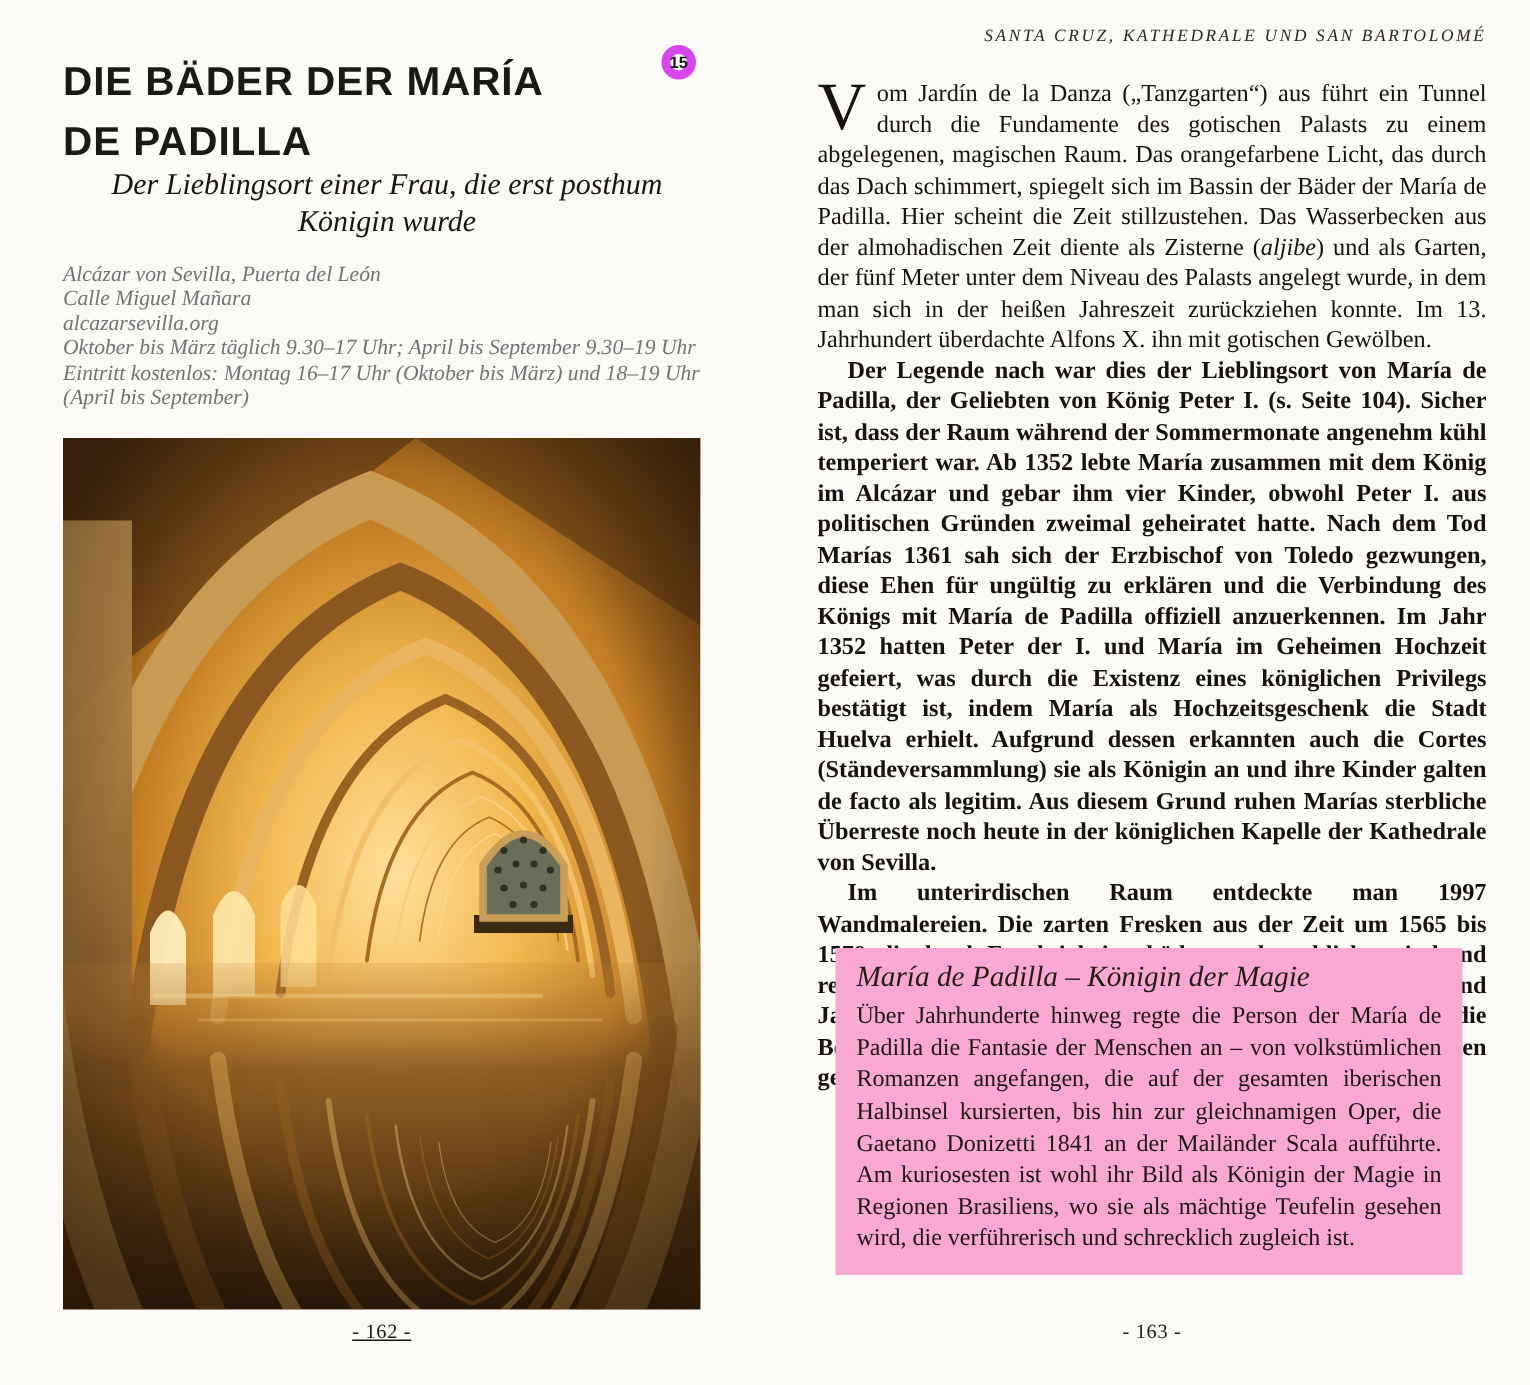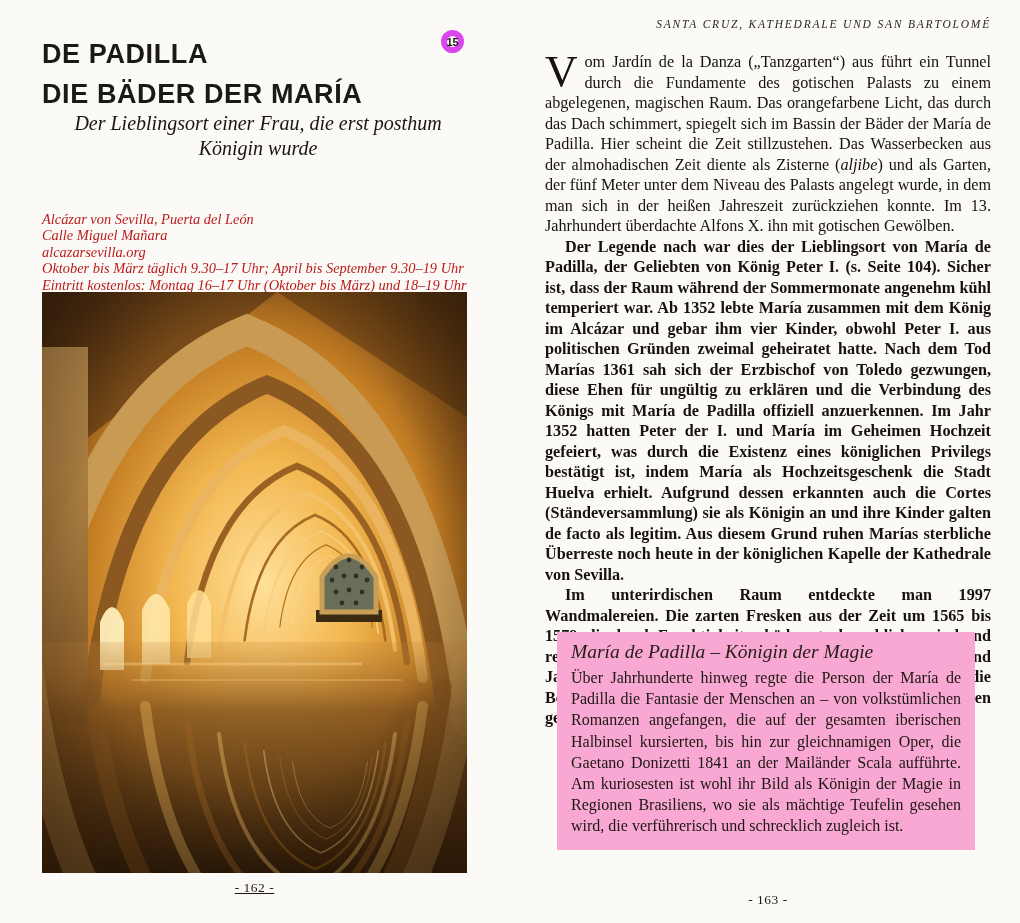--- a/index.html
+++ b/index.html
@@ -23,32 +23,32 @@
     display:flex;justify-content:center;
     font-family:"Liberation Sans", sans-serif;font-size:11px;font-weight:700;
     color:#1b1916;
   }
   .subtitle{
     position:absolute;left:42px;top:111px;width:432px;
     font-style:italic;font-size:20px;line-height:25px;color:#181512;text-align:center;
   }
   .info{
     position:absolute;left:42px;top:175px;width:448px;
-    font-style:italic;font-size:14.4px;line-height:16.4px;color:#b91c1c;margin-top:36px;
+    font-style:italic;font-size:14.4px;line-height:16.4px;color:#737373;
   }
   .photo{
     position:absolute;left:42px;top:292px;width:425px;height:581px;
     display:block;
   }
   .pagenum{
     position:absolute;top:880px;text-align:center;
     font-size:13.5px;color:#1c1814;letter-spacing:.5px;
   }
   .pagenum.left{left:42px;width:425px;text-decoration:underline;}
-  .pagenum.right{left:545px;width:446px;margin-top:12px;}
+  .pagenum.right{left:545px;width:446px;}
 
   
   .running-header{
     position:absolute;left:545px;top:18px;width:446px;text-align:right;
     font-style:italic;font-size:11.5px;letter-spacing:1.8px;color:#2a2622;
     white-space:nowrap;
   }
   .body-col{
     position:absolute;left:545px;top:52px;width:446px;
     font-size:16.2px;line-height:20.5px;text-align:justify;
@@ -68,22 +68,22 @@
     margin:0 0 2px 0;
   }
   .feature-box .box-body{
     font-size:16px;line-height:21.2px;text-align:justify;color:#1c1712;margin:0;
   }
 </style>
 </head>
 <body>
 
 <div class="title">
+  <div>DIE BÄDER DER MARÍA</div>
   <div>DE PADILLA</div>
-  <div>DIE BÄDER DER MARÍA</div>
 </div>
 
 <div class="marker">
   <span>15</span>
 </div>
 
 <div class="subtitle">Der Lieblingsort einer Frau, die erst posthum Königin wurde</div>
 
 <div class="info">
   <div>Alcázar von Sevilla, Puerta del León</div>

